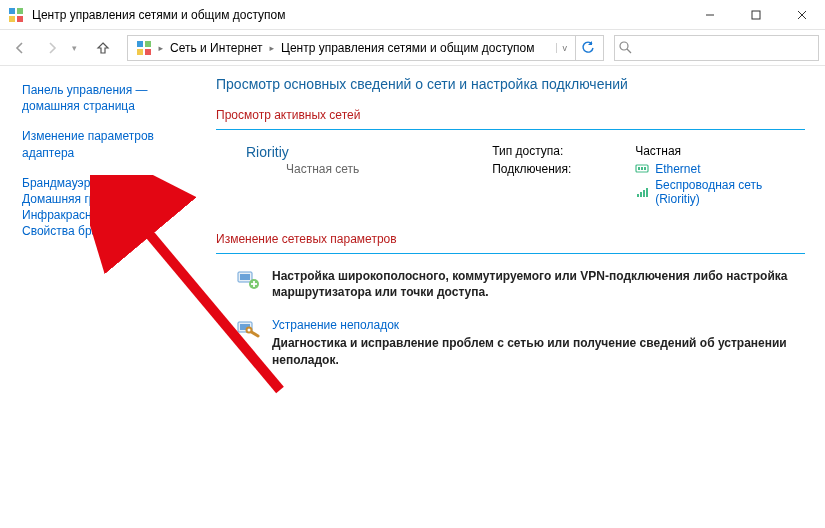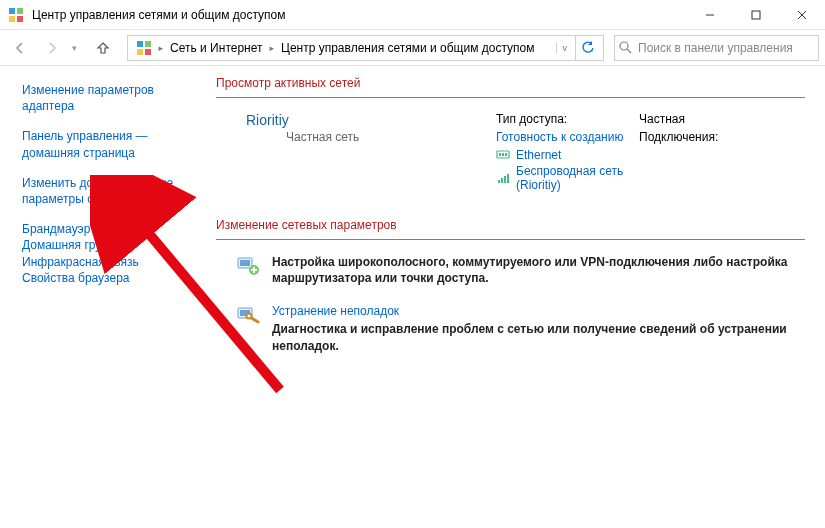--- a/index.html
+++ b/index.html
@@ -251,53 +251,51 @@
     </div>
   </div>
 
   <div class="searchbox">
     <span>
       <svg width="13" height="13" viewBox="0 0 13 13">
           <circle cx="5" cy="5" r="4" fill="none" stroke="#888" stroke-width="1.2"></circle>
           <line x1="8" y1="8" x2="12" y2="12" stroke="#888" stroke-width="1.2"></line>
         </svg>
     </span>
-    <input type="text" placeholder="Поиск в панели управления" style="">
   </div>
 </div>
 
 <div class="body">
 
   <div class="sidebar">
+    <a class="side-link link">Панель управления — домашняя страница</a>
     <a class="side-link link">Изменение параметров адаптера</a>
-    <a class="side-link link">Панель управления — домашняя страница</a>
-    <a class="side-link link">Изменить дополнительные параметры общего доступа</a>
 
     <div class="see-also-list">
       <a class="side-link link">Брандмауэр Windows</a>
       <a class="side-link link">Домашняя группа</a>
       <a class="side-link link">Инфракрасная связь</a>
       <a class="side-link link">Свойства браузера</a>
     </div>
   </div>
 
   <div class="main">
+    <h1>Просмотр основных сведений о сети и настройка подключений</h1>
 
     <div class="section-label">Просмотр активных сетей</div>
 
     <div class="active-net">
       <div class="net-left">
         <div class="net-name">Rioritiy</div>
         <div class="net-sub">Частная сеть</div>
       </div>
       <div class="net-right">
         <div class="lbl">Тип доступа:</div>
         <div>Частная</div>
 
-        <a class="link">Готовность к созданию</a>
 
         <div class="lbl">Подключения:</div>
         <div class="conn-links">
           <div class="conn-link">
             <span class="conn-icon">
               <svg width="14" height="12" viewBox="0 0 14 12">
                   <rect x="1" y="2" width="12" height="7" rx="1" fill="none" stroke="#4b8" stroke-width="1.2"></rect>
                   <rect x="3" y="4" width="2" height="3" fill="#4b8"></rect>
                   <rect x="6" y="4" width="2" height="3" fill="#4b8"></rect>
                   <rect x="9" y="4" width="2" height="3" fill="#4b8"></rect>

